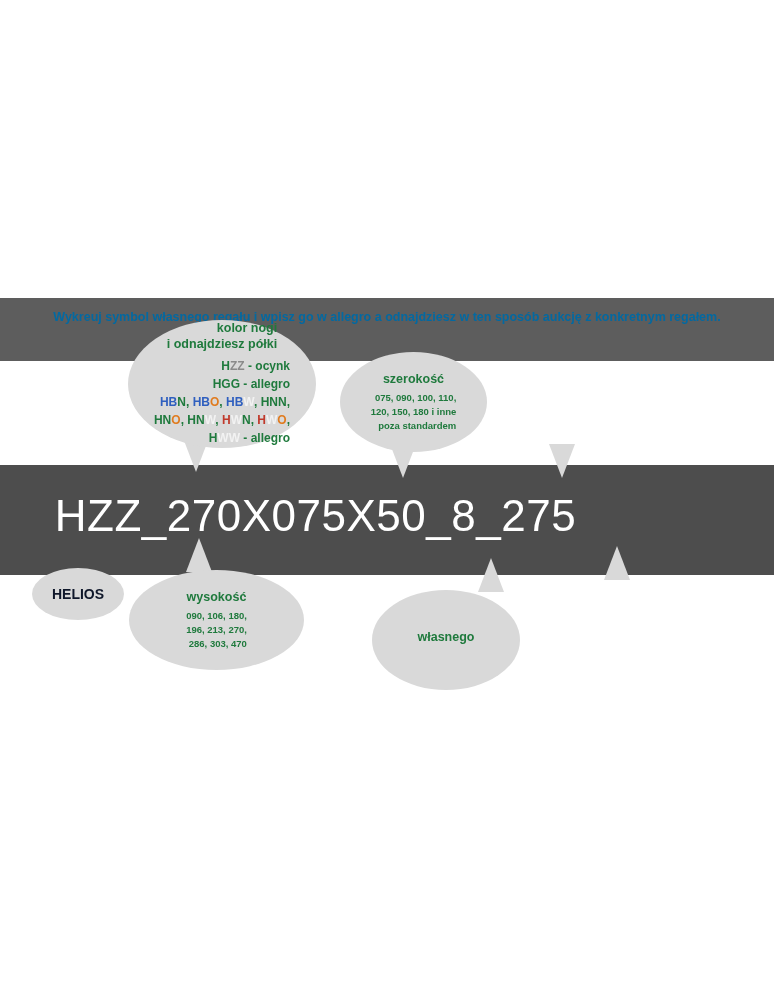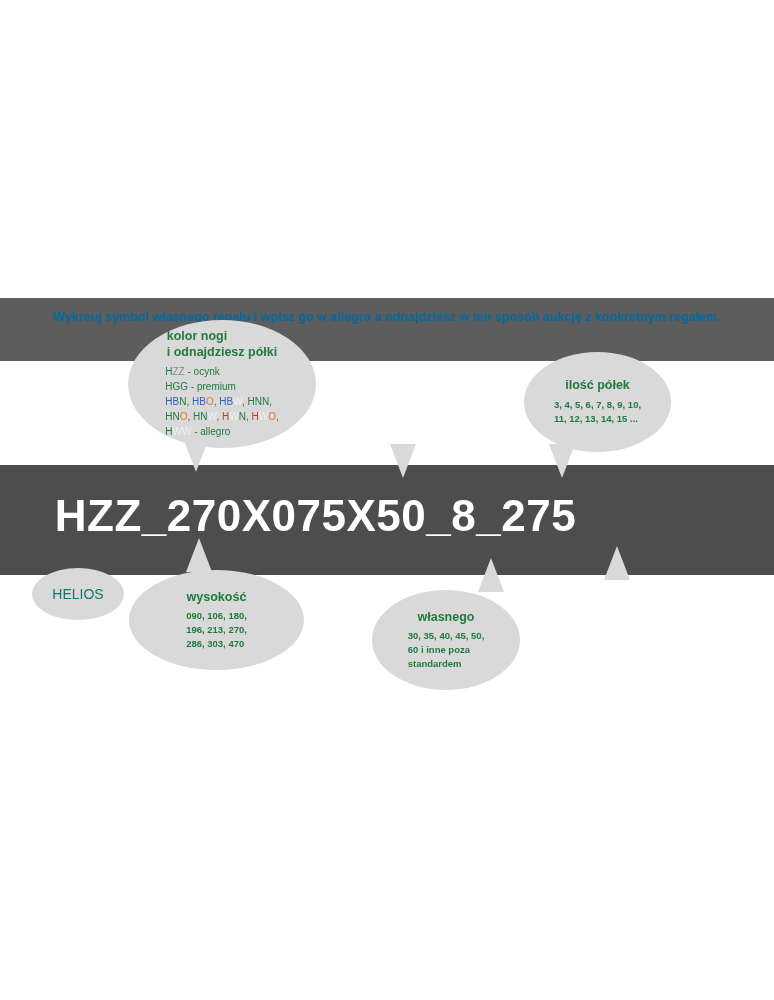--- a/index.html
+++ b/index.html
@@ -67,32 +67,32 @@
 
   
   .main-code {
     position: absolute;
     left: 0;
     top: 193px;
     width: 631px;
     text-align: center;
     color: #ffffff;
     font-size: 44px;
-    font-weight: bold;
+    font-weight: normal;
     letter-spacing: 0.5px;
     white-space: nowrap;
   }
 
   
   .bubble {
     position: absolute;
     background: #d9d9d9;
     border-radius: 50% / 50%;
     box-sizing: border-box;
-    text-align: left;
+    text-align: right;
     color: #1f7a3d;
     display: flex;
     flex-direction: column;
     align-items: center;
     justify-content: center;
     padding: 6px 10px;
   }
   .bubble .b-title {
     font-size: 12.5px;
     font-weight: bold;
@@ -194,28 +194,28 @@
     width: 148px;
     height: 100px;
   }
   #tail-nosnosc {
     left: 604px;
     top: 248px;
   }
 
   .helios-label {
     font-size: 14px;
-    font-weight: normal;
-    color: #0f766e;
+    font-weight: bold;
+    color: #0f172a;
   }
 
   
   .legend {
-    font-size: 10px;
-    font-weight: normal;
+    font-size: 12px;
+    font-weight: bold;
     line-height: 1.5;
     color: #1f7a3d;
   }
   .legend div { white-space: nowrap; }
   .c-green { color: #1f7a3d; }
   .c-blue  { color: #2f5fbf; }
   .c-red   { color: #c0392b; }
   .c-orange{ color: #e07b1f; }
   .c-grey  { color: #8a8a8a; }
   .c-white { color: #f2f2f2; }
@@ -235,57 +235,53 @@
   <div class="main-code">HZZ_270X075X50_8_275</div>
 
   <div class="tail tail-down" id="tail-kolor"></div>
   <div class="bubble" id="bubble-kolor">
     <div class="b-title">
       <div>kolor nogi</div>
       <div>i odnajdziesz półki</div>
     </div>
     <div class="legend">
       <div><span class="c-green">H</span><span class="c-grey">ZZ</span><span class="c-green"> - ocynk</span></div>
-      <div><span class="c-green">HGG - premium</span></div>
+      <div><span class="c-green">HGG - allegro</span></div>
       <div><span class="c-blue">HB</span><span class="c-green">N</span><span class="c-green">, </span><span class="c-blue">HB</span><span class="c-orange">O</span><span class="c-green">, </span><span class="c-blue">HB</span><span class="c-white">W</span><span class="c-green">, </span><span class="c-green">HNN</span><span class="c-green">,</span></div>
       <div><span class="c-green">HN</span><span class="c-orange">O</span><span class="c-green">, </span><span class="c-green">HN</span><span class="c-white">W</span><span class="c-green">, </span><span class="c-red">H</span><span class="c-white">W</span><span class="c-green">N</span><span class="c-green">, </span><span class="c-red">H</span><span class="c-white">W</span><span class="c-orange">O</span><span class="c-green">,</span></div>
       <div><span class="c-green">H</span><span class="c-white">WW</span><span class="c-green"> - allegro</span></div>
     </div>
   </div>
 
   <div class="tail tail-down" id="tail-szerokosc"></div>
+  <div class="bubble" id="bubble-szerokosc">
+    <div class="b-title">szerokość</div>
+    <div class="b-body">
+      <div>075, 090, 100, 110,</div>
+      <div>120, 150, 180  i inne</div>
+      <div>poza standardem</div>
+    </div>
+  </div>
 
   <div class="tail tail-down" id="tail-ilosc"></div>
-  <div class="bubble" id="bubble-ilosc">
-    <div class="b-title">ilość półek</div>
-    <div class="b-body">
-      <div>3, 4, 5, 6, 7, 8, 9, 10,</div>
-      <div>11, 12, 13, 14, 15 ...</div>
-    </div>
-  </div>
 
   <div class="bubble no-body" id="bubble-helios">
     <div class="helios-label">HELIOS</div>
   </div>
 
   <div class="tail tail-up" id="tail-wysokosc"></div>
   <div class="bubble" id="bubble-wysokosc">
     <div class="b-title">wysokość</div>
     <div class="b-body">
       <div>090, 106, 180,</div>
       <div>196, 213, 270,</div>
       <div>286, 303, 470</div>
     </div>
   </div>
 
   <div class="tail tail-up" id="tail-glebokosc"></div>
   <div class="bubble" id="bubble-glebokosc">
     <div class="b-title">własnego</div>
-    <div class="b-body">
-      <div>30, 35, 40, 45, 50,</div>
-      <div>60 i inne poza</div>
-      <div>standardem</div>
-    </div>
   </div>
 
   <div class="tail tail-up" id="tail-nosnosc"></div>
 
 </div>
 
 </body></html>

